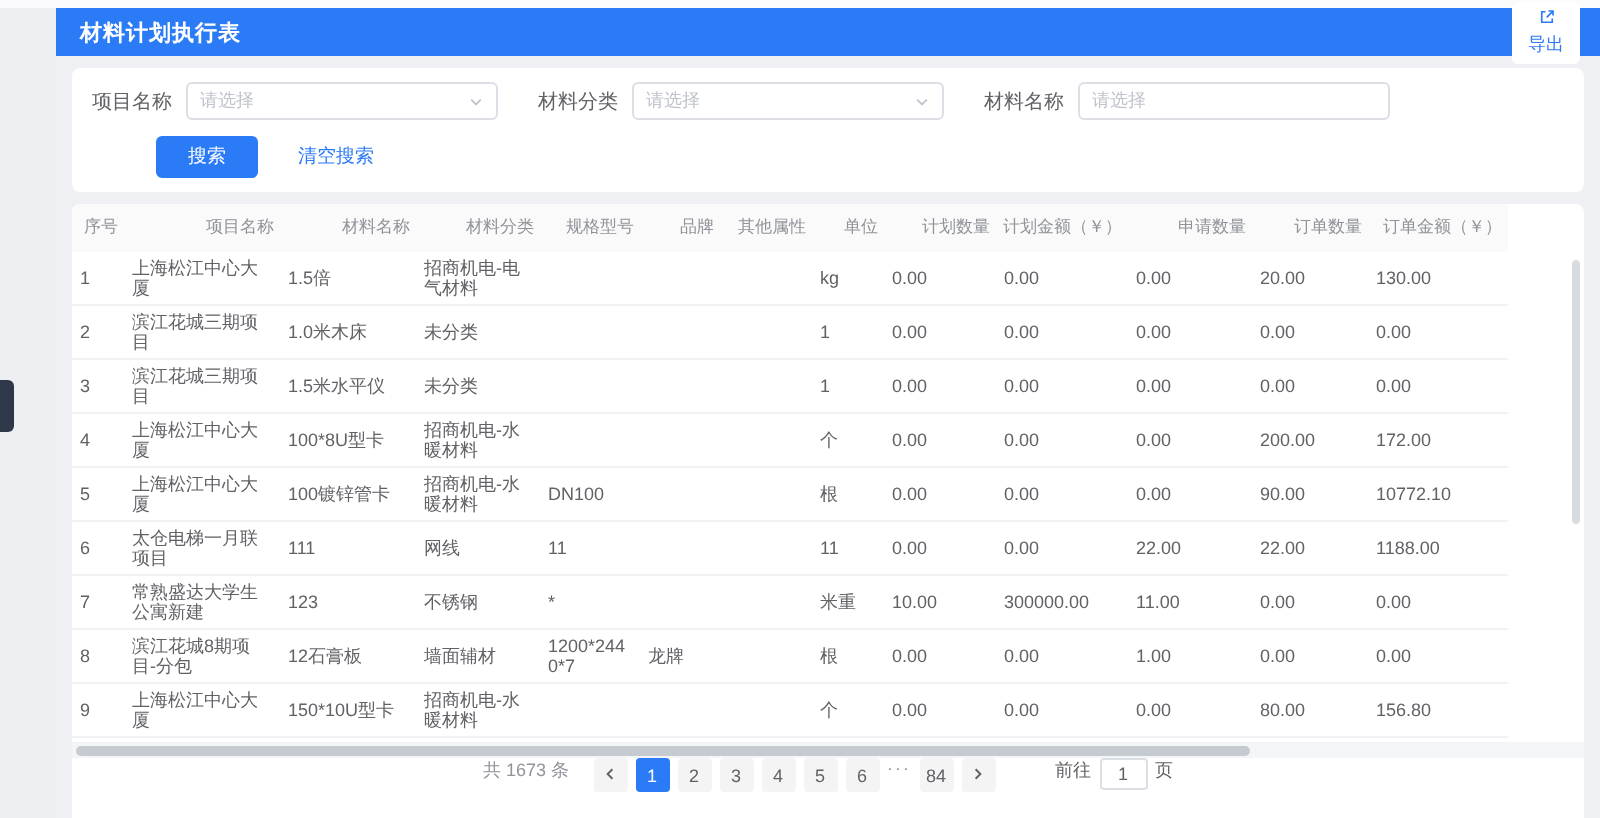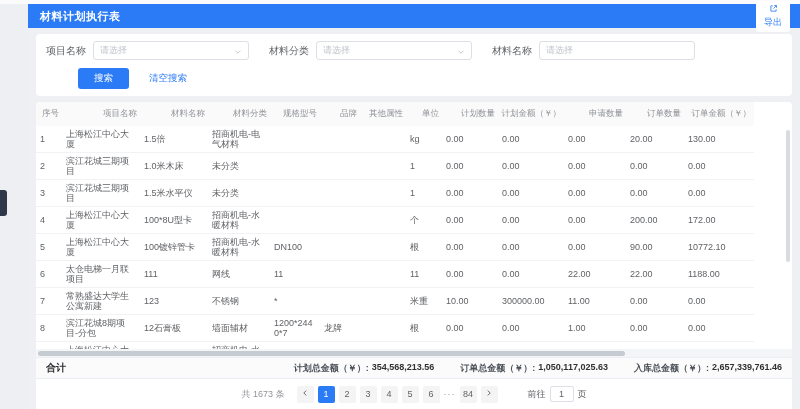--- a/index.html
+++ b/index.html
@@ -52,21 +52,21 @@
 
   .summary-row { height: 22px; background: #fbfbfc; border-top: 1px solid #ebeef5;
                  border-bottom: 1px solid #ebeef5; display: flex; align-items: center;
                  padding: 0 10px; flex-shrink: 0; }
   .summary-label { font-size: 10px; font-weight: bold; color: #303133; }
   .totals { margin-left: auto; display: flex; gap: 26px; }
   .total-item { display: flex; gap: 3px; font-size: 9px; }
   .total-label { color: #4a4f57; font-weight: bold; }
   .total-value { color: #303133; font-weight: bold; }
 
-  .pagination { flex-shrink: 0; height: 30px; display: flex; align-items: center; justify-content: center;
+  .pagination { flex-shrink: 0; height: 30px; display: flex; align-items: flex-start; justify-content: center;
                 gap: 4px; background: #fff; font-size: 9px; color: #606266; }
   .page-total { margin-right: 8px; color: #909399; }
   .page-btn, .page-nav { min-width: 17px; height: 17px; display: inline-flex; align-items: center;
                          justify-content: center; border: none; border-radius: 2px; cursor: pointer;
                          background: #f4f4f5; color: #606266; font-size: 9px; }
   .page-btn.active { background: #2c7bf6; color: #fff; }
   .pager-pages { display: inline-flex; gap: 4px; }
   .page-ellipsis { color: #909399; letter-spacing: 1px; }
   .goto-label { margin-left: 26px; }
   .goto-input { width: 24px; height: 16px; border: 1px solid #dcdfe6; border-radius: 2px;
@@ -314,37 +314,20 @@
               </tr>
             </tbody>
         </table>
       </div>
       <div class="v-scrollbar"></div>
 
       <div class="h-scroll-track">
         <div class="h-scroll-thumb"></div>
       </div>
 
-      <div class="summary-row">
-        <span class="summary-label">合计</span>
-        <div class="totals">
-          <div class="total-item">
-            <span class="total-label">计划总金额（￥）:</span>
-            <span class="total-value">354,568,213.56</span>
-          </div>
-          <div class="total-item">
-            <span class="total-label">订单总金额（￥）:</span>
-            <span class="total-value">1,050,117,025.63</span>
-          </div>
-          <div class="total-item">
-            <span class="total-label">入库总金额（￥）:</span>
-            <span class="total-value">2,657,339,761.46</span>
-          </div>
-        </div>
-      </div>
 
       <div class="pagination">
         <span class="page-total">共 1673 条</span>
         <button class="page-nav">
           <span>
             <svg width="8" height="8" viewBox="0 0 10 10">
                 <path d="M6.5 2L3.5 5l3 3" fill="none" stroke="#606266" stroke-width="1.2"></path>
               </svg>
           </span>
         </button>

